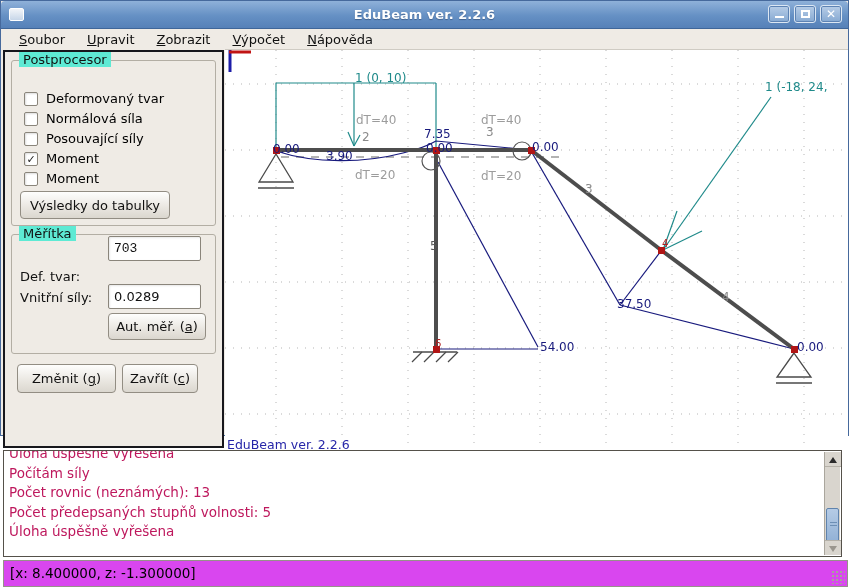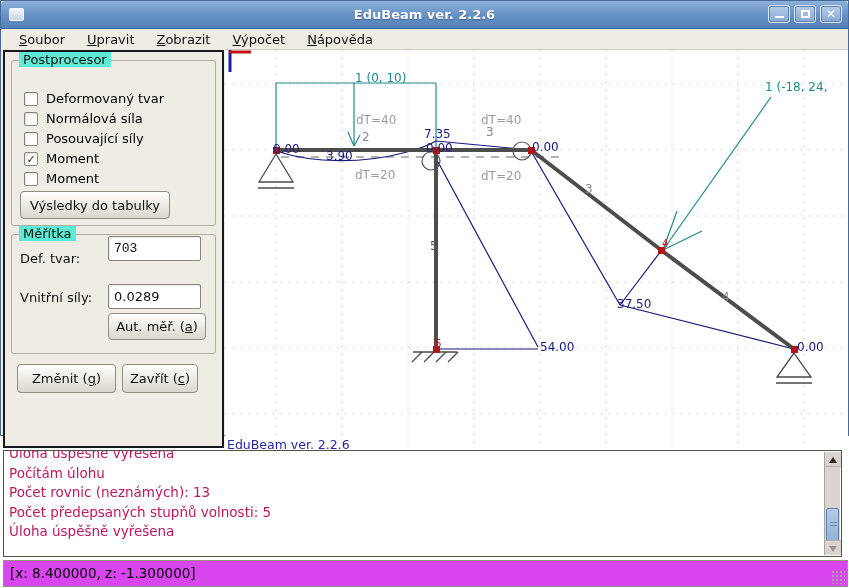--- a/index.html
+++ b/index.html
@@ -131,21 +131,21 @@
       </div>
       <div class="cbrow" style="top:110px">
         <span class="cbox"></span>
         <span class="cblabel">Moment</span>
       </div>
       <button class="btn" style="left:8px; top:130px; width:150px; height:28px">Výsledky do tabulky</button>
     </div>
 
     <div class="group g-scale">
       <span class="group-title">Měřítka</span>
-      <span class="field-label" style="left:8px; top:16px">Def. tvar:</span>
+      <span class="field-label" style="left:8px; top:34px">Def. tvar:</span>
       <input class="field" style="left: 96px; top: 1px; width: 93px; height: 25px; font-family: Liberation Mono, monospace;" value="703">
       <span class="field-label" style="left:8px; top:55px">Vnitřní síly:</span>
       <input class="field" style="left: 96px; top: 49px; width: 93px; height: 25px;" value="0.0289">
       <button class="btn" style="left:96px; top:78px; width:98px; height:27px"><span>Aut. měř. (</span><span class="accel">a</span><span>)</span></button>
     </div>
 
     <button class="btn" style="left:117px; top:312px; width:76px; height:29px"><span>Zavřít (</span><span class="accel">c</span><span>)</span></button>
     <button class="btn" style="left:12px; top:312px; width:99px; height:29px"><span>Změnit (</span><span class="accel">g</span><span>)</span></button>
   </div>
 
@@ -263,21 +263,21 @@
       <text x="437" y="197" font-size="10" fill="#b02020">4</text>
       <text x="210" y="297" font-size="10" fill="#b02020">6</text>
 
       <text x="2" y="399" font-size="12.5" fill="#2626a8">EduBeam ver. 2.2.6</text>
     </svg>
   </div>
 
   <div class="logbox">
     <div class="logtext">
       <div>Úloha úspěšně vyřešena</div>
-      <div>Počítám úlohu</div>
+      <div>Počítám síly</div>
       <div>Počet rovnic (neznámých): 13</div>
       <div>Počet předepsaných stupňů volnosti: 5</div>
       <div>Úloha úspěšně vyřešena</div>
     </div>
     <div class="scrollbar">
       <div class="sb-btn sb-up">
           <span class="tri-up"></span>
         </div>
       <div class="sb-thumb"></div>
       <div class="sb-btn sb-down">

